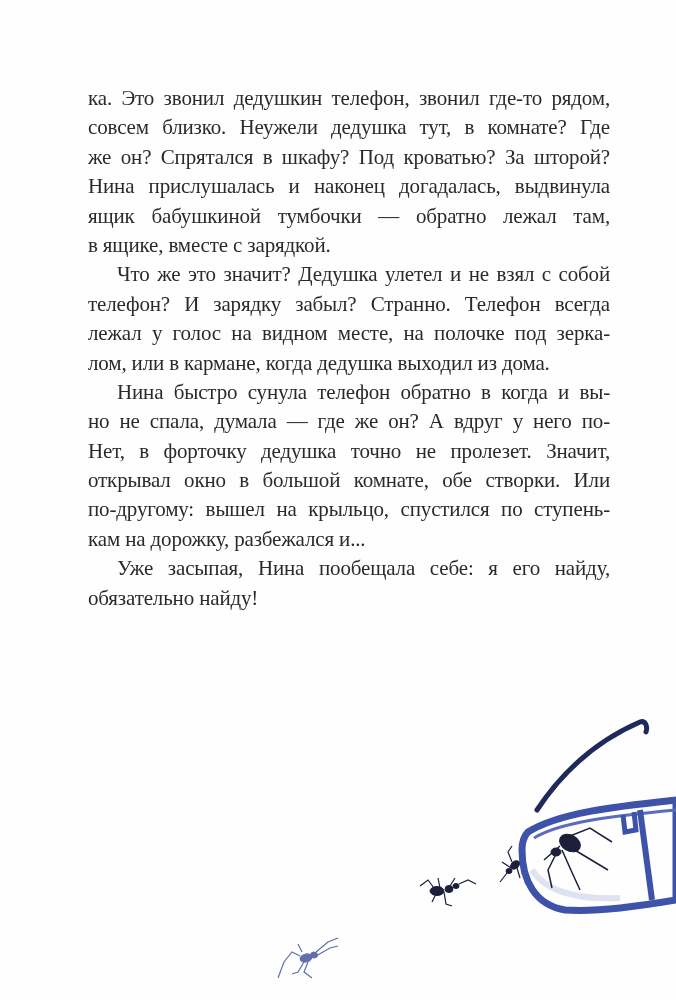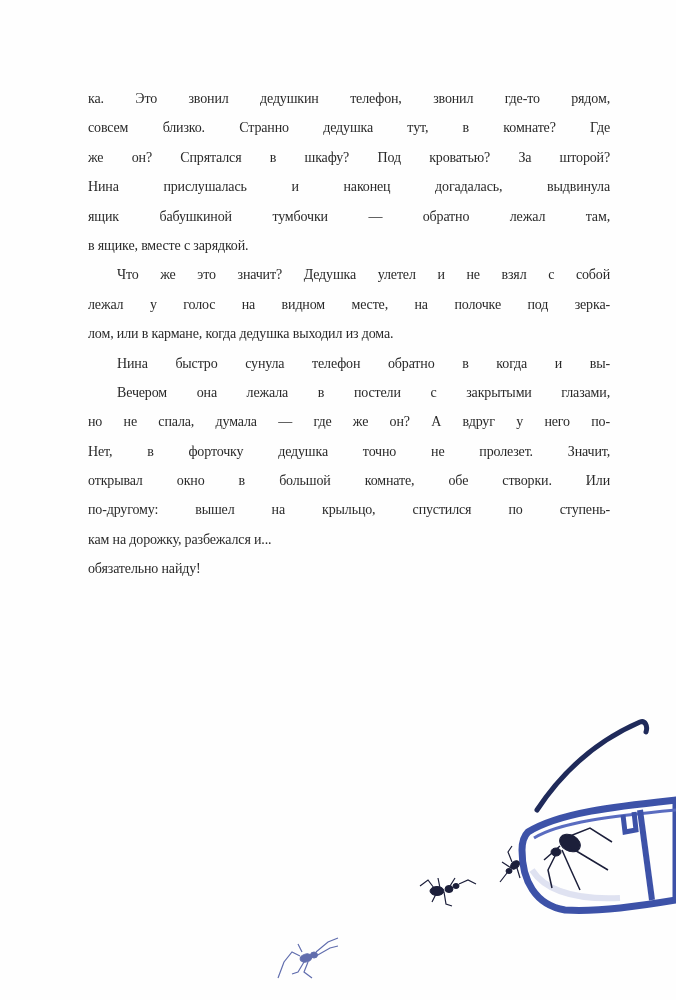--- a/index.html
+++ b/index.html
@@ -5,52 +5,53 @@
     html, body { margin: 0; padding: 0; }
     body {
       width: 676px; height: 1000px; overflow: hidden;
       background: #fefefe; position: relative;
       font-family: "Liberation Serif", "DejaVu Serif", serif;
       color: #2a2a2a;
     }
     .page { position: absolute; left: 0; top: 0; width: 676px; height: 1000px; }
     .text-block {
       position: absolute; left: 88px; top: 84px; width: 522px;
-      font-size: 14px; line-height: 29.4px;
+      font-size: 21px; line-height: 29.4px;
       letter-spacing: -0.15px;
     }
     .line {
       display: block; height: 29.4px; white-space: nowrap;
       text-align: justify; text-align-last: justify;
     }
     .line.indent { padding-left: 29px; }
     .line.last { text-align-last: left; }
     .illustration { position: absolute; left: 0; top: 0; width: 676px; height: 1000px; pointer-events: none; }
   </style>
 </head>
 <body>
 
 <div class="page">
   <div class="text-block">
     <span class="line">ка. Это звонил дедушкин телефон, звонил где-то рядом,</span>
-    <span class="line">совсем близко. Странно дедушка тут, в комнате? Где</span>
+    <span class="line">совсем близко. Неужели дедушка тут, в комнате? Где</span>
     <span class="line">же он? Спрятался в шкафу? Под кроватью? За шторой?</span>
     <span class="line">Нина прислушалась и наконец догадалась, выдвинула</span>
     <span class="line">ящик бабушкиной тумбочки — обратно лежал там,</span>
     <span class="line last">в ящике, вместе с зарядкой.</span>
     <span class="line indent">Что же это значит? Дедушка улетел и не взял с собой</span>
+    <span class="line">телефон? И зарядку забыл? Странно. Телефон всегда</span>
     <span class="line">лежал у голос на видном месте, на полочке под зерка-</span>
     <span class="line last">лом, или в кармане, когда дедушка выходил из дома.</span>
     <span class="line indent">Нина быстро сунула телефон обратно в когда и вы-</span>
-    <span class="line indent">Вечером она лежала в постели с закрытыми глазами,</span>
     <span class="line">но не спала, думала — где же он? А вдруг у него по-</span>
     <span class="line">Нет, в форточку дедушка точно не пролезет. Значит,</span>
     <span class="line">открывал окно в большой комнате, обе створки. Или</span>
     <span class="line">по-другому: вышел на крыльцо, спустился по ступень-</span>
     <span class="line last">кам на дорожку, разбежался и...</span>
+    <span class="line indent">Уже засыпая, Нина пообещала себе: я его найду,</span>
     <span class="line last">обязательно найду!</span>
   </div>
 
   <svg class="illustration" viewBox="0 0 676 1000" xmlns="http://www.w3.org/2000/svg">
 
     <g>
       <path d="M537 810 C 570 760, 610 735, 640 722 C 645 720, 648 726, 646 732" fill="none" stroke="#1f2a5a" stroke-width="5" stroke-linecap="round"></path>
 
       <path d="M528 832 C 560 812, 620 806, 676 800 L 676 900 C 640 906, 600 912, 565 910 C 535 905, 522 880, 522 850 C 522 842, 524 836, 528 832 Z" fill="none" stroke="#3d52a8" stroke-width="7" stroke-linejoin="round"></path>
       <path d="M534 838 C 560 822, 612 816, 676 810" fill="none" stroke="#5a6cc0" stroke-width="3"></path>

